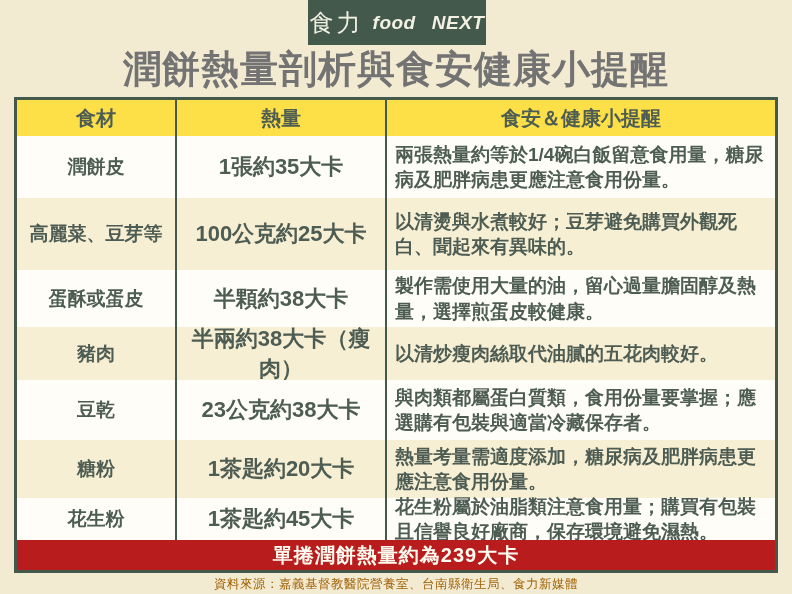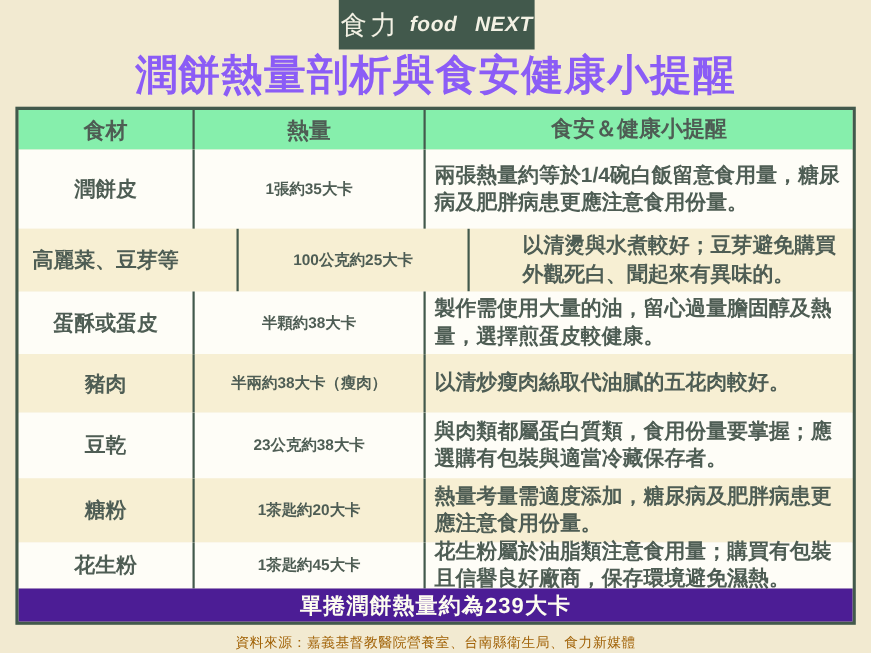--- a/index.html
+++ b/index.html
@@ -15,45 +15,45 @@
     background:#42594c;
     display:flex;align-items:center;justify-content:center;gap:9px;
   }
   .logo-cjk{color:#f3f1e4;font-size:24px;letter-spacing:3px;font-weight:500;}
   .logo-latin{color:#f3f1e4;font-size:19px;font-style:italic;}
   .logo-latin .food{font-weight:700;letter-spacing:0.5px;}
   .logo-latin .next{font-weight:700;letter-spacing:0.5px;padding-left:16px;}
   
   .page-title{
     position:absolute;top:49px;left:0;width:100%;
-    text-align:center;font-size:38px;font-weight:800;color:#8b5cf6;
+    text-align:center;font-size:38px;font-weight:800;color:#737373;
     letter-spacing:1px;line-height:1.1;
   }
   
   .cal-table{
     position:absolute;left:14px;top:97px;width:764px;
     box-sizing:border-box;border:3px solid #42594c;
     display:flex;flex-direction:column;
   }
   .t-row{display:flex;width:100%;box-sizing:border-box;}
   .cell{
     box-sizing:border-box;display:flex;align-items:center;justify-content:center;
     color:#4e5d54;font-weight:700;
   }
   .c-ing{width:158px;font-size:19px;text-align:center;padding:0 4px;}
-  .c-cal{width:212px;font-size:14px;text-align:center;
+  .c-cal{width:212px;font-size:22px;text-align:center;
          border-left:2px solid #42594c;border-right:2px solid #42594c;padding:0 4px;}
   .c-tip{flex:1;justify-content:flex-start;text-align:left;
          font-size:19px;line-height:1.34;padding:2px 8px;}
-  .header-row{background:#86efac;height:36px;}
+  .header-row{background:#fde047;height:36px;}
   .header-row .cell{font-size:20px;}
   .row-white{background:#fefdf7;}
   .row-beige{background:#f7efd3;}
   .summary-bar{
-    background:#4c1d95;height:30px;
+    background:#b91c1c;height:30px;
     display:flex;align-items:center;justify-content:center;
     color:#fdfcf0;font-size:20px;font-weight:700;letter-spacing:1px;
   }
   
   .data-source{
     position:absolute;top:576px;left:0;width:100%;
     text-align:center;font-size:12.5px;color:#a16207;letter-spacing:0.5px;
   }
 </style>
 </head>
@@ -67,27 +67,27 @@
 <div class="page-title">潤餅熱量剖析與食安健康小提醒</div>
 
 <div class="cal-table">
 
   <div class="t-row header-row">
     <div class="cell c-ing">食材</div>
     <div class="cell c-cal">熱量</div>
     <div class="cell c-tip" style="justify-content:center;text-align:left;">食安＆健康小提醒</div>
   </div>
 
-  <div class="t-row row-white" style="height:72px;">
+  <div class="t-row row-white" style="height:62px;">
     <div class="cell c-ing">潤餅皮</div>
     <div class="cell c-cal">1張約35大卡</div>
     <div class="cell c-tip">兩張熱量約等於1/4碗白飯留意食用量，糖尿病及肥胖病患更應注意食用份量。</div>
   </div>
 
-  <div class="t-row row-beige" style="height:57px;gap:40px;">
+  <div class="t-row row-beige" style="height:72px;">
     <div class="cell c-ing">高麗菜、豆芽等</div>
     <div class="cell c-cal">100公克約25大卡</div>
     <div class="cell c-tip">以清燙與水煮較好；豆芽避免購買外觀死白、聞起來有異味的。</div>
   </div>
 
   <div class="t-row row-white" style="height:57px;">
     <div class="cell c-ing">蛋酥或蛋皮</div>
     <div class="cell c-cal">半顆約38大卡</div>
     <div class="cell c-tip">製作需使用大量的油，留心過量膽固醇及熱量，選擇煎蛋皮較健康。</div>
   </div>

